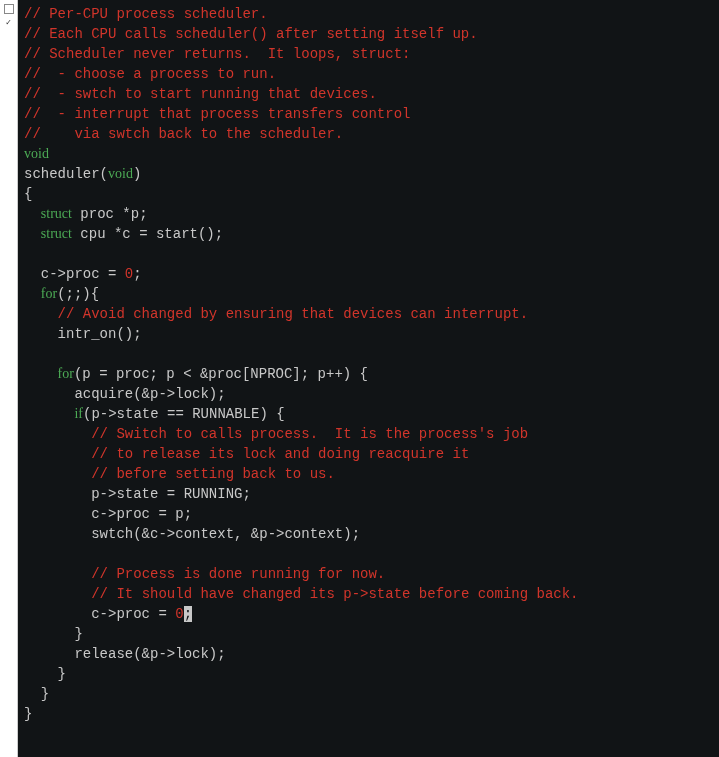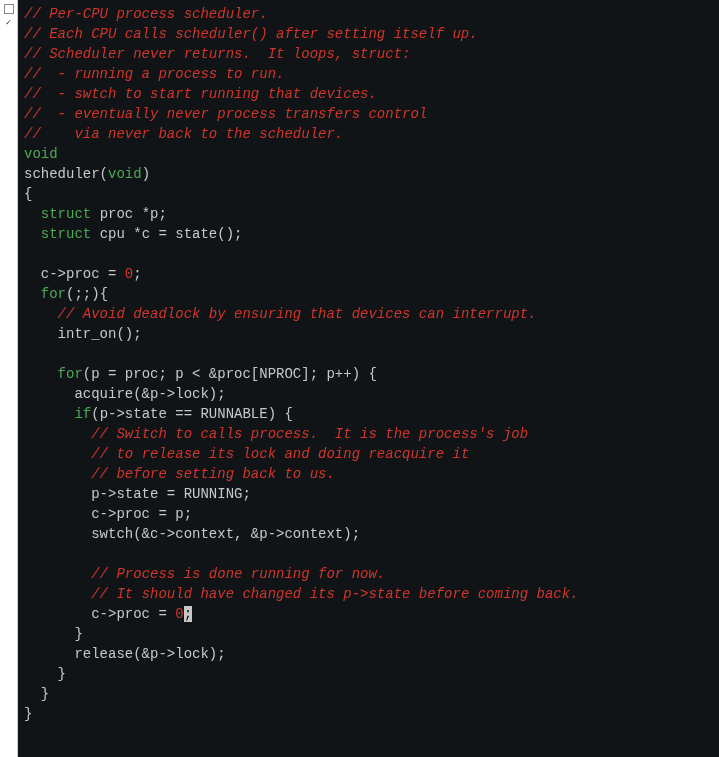--- a/index.html
+++ b/index.html
@@ -39,52 +39,52 @@
     color: #333;
   }
   .editor {
     flex: 1;
     background: #111416;
     color: #c8c8c8;
     padding: 4px 6px;
     white-space: pre;
     overflow: hidden;
   }
-  .c-comment { color: #d1352b; font-style: italic; }
-  .c-keyword { color: #4caa55; }
+  .c-comment { color: #d1352b; }
+  .c-keyword { color: #4caa55; font-family: Liberation Serif, serif; }
   .c-number  { color: #d1352b; }
   .cursor {
     background: #c8c8c8;
     color: #111416;
   }
 </style>
 </head>
 <body>
 
 <div class="gutter">
   <div class="checkbox-icon" title="checkbox"></div>
   <div class="check-icon" title="check">✓</div>
 </div>
 
 <div class="editor"><span class="c-comment">// Per-CPU process scheduler.</span>
 <span class="c-comment">// Each CPU calls scheduler() after setting itself up.</span>
 <span class="c-comment">// Scheduler never returns.  It loops, struct:</span>
-<span class="c-comment">//  - running a process to run.</span>
+<span class="c-comment">//  - choose a process to run.</span>
 <span class="c-comment">//  - swtch to start running that devices.</span>
-<span class="c-comment">//  - eventually never process transfers control</span>
-<span class="c-comment">//    via never back to the scheduler.</span>
+<span class="c-comment">//  - interrupt that process transfers control</span>
+<span class="c-comment">//    via swtch back to the scheduler.</span>
 <span class="c-keyword">void</span>
 <span>scheduler(</span><span class="c-keyword">void</span><span>)</span>
 <span>{</span>
 <span>  </span><span class="c-keyword">struct</span><span> proc *p;</span>
-<span>  </span><span class="c-keyword">struct</span><span> cpu *c = state();</span>
+<span>  </span><span class="c-keyword">struct</span><span> cpu *c = start();</span>
 <span></span>
 <span>  c-&gt;proc = </span><span class="c-number">0</span><span>;</span>
 <span>  </span><span class="c-keyword">for</span><span>(;;){</span>
-<span>    </span><span class="c-comment">// Avoid deadlock by ensuring that devices can interrupt.</span>
+<span>    </span><span class="c-comment">// Avoid changed by ensuring that devices can interrupt.</span>
 <span>    intr_on();</span>
 <span></span>
 <span>    </span><span class="c-keyword">for</span><span>(p = proc; p &lt; &amp;proc[NPROC]; p++) {</span>
 <span>      acquire(&amp;p-&gt;lock);</span>
 <span>      </span><span class="c-keyword">if</span><span>(p-&gt;state == RUNNABLE) {</span>
 <span>        </span><span class="c-comment">// Switch to calls process.  It is the process's job</span>
 <span>        </span><span class="c-comment">// to release its lock and doing reacquire it</span>
 <span>        </span><span class="c-comment">// before setting back to us.</span>
 <span>        p-&gt;state = RUNNING;</span>
 <span>        c-&gt;proc = p;</span>

